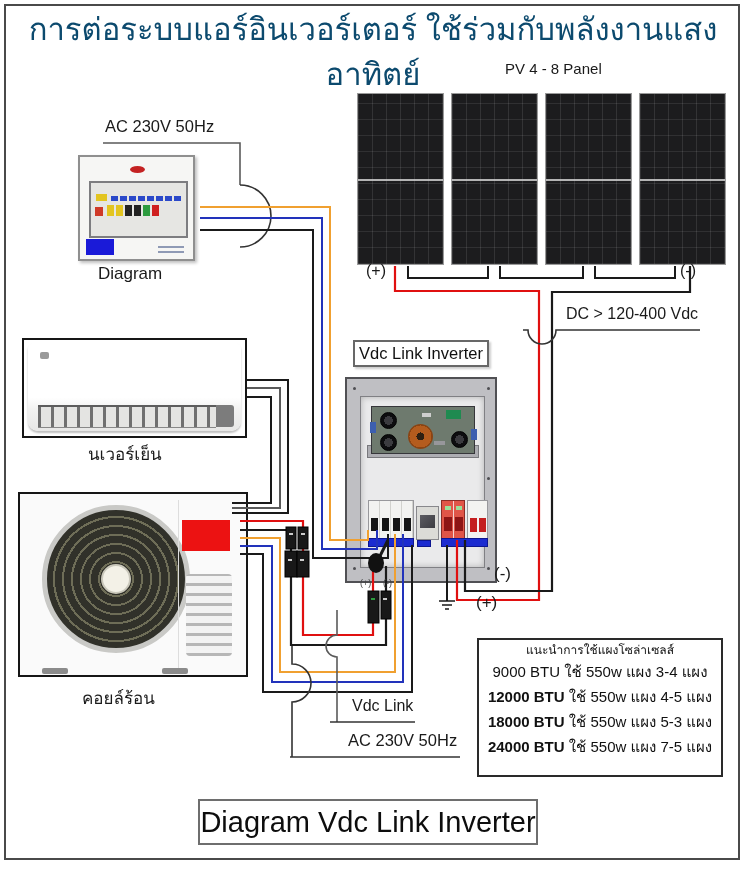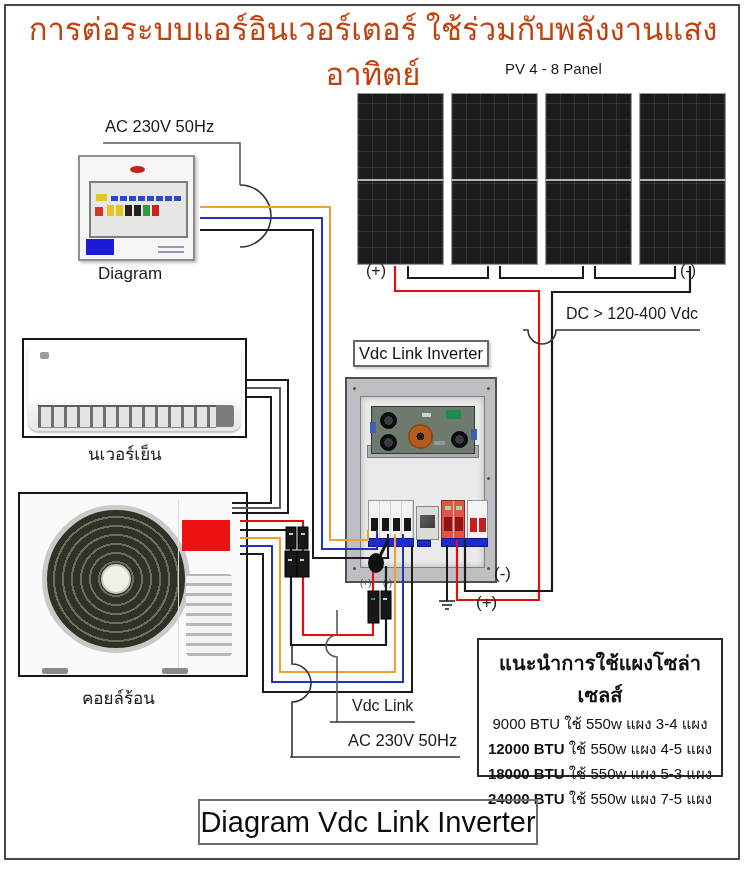--- a/index.html
+++ b/index.html
@@ -4,21 +4,21 @@
 <style>
   html,body{margin:0;padding:0;}
   body{
     width:746px;height:875px;position:relative;background:#ffffff;
     font-family:"Liberation Sans","DejaVu Sans",sans-serif;color:#111;
     overflow:hidden;
   }
   .abs{position:absolute;}
   
   .frame{left:4px;top:4px;width:732px;height:852px;border:2px solid #4a4a4a;}
-  .title{left:20px;top:8px;width:706px;text-align:center;font-size:31px;line-height:1.45;color:#c2410c;}
+  .title{left:20px;top:8px;width:706px;text-align:center;font-size:31px;line-height:1.45;color:#0c4a6e;}
   .lbl{white-space:nowrap;color:#1a1a1a;}
   
   .panel{top:93px;width:87px;height:172px;background:#1c1c1e;border:1px solid #9a9a9a;box-sizing:border-box;
     background-image:
       repeating-linear-gradient(90deg, rgba(255,255,255,0.10) 0 1px, transparent 1px 14px),
       repeating-linear-gradient(0deg, rgba(255,255,255,0.09) 0 1px, transparent 1px 16px);
   }
   .panel .mid{position:absolute;left:0;top:50%;width:100%;height:2px;background:#cfcfcf;opacity:.85;}
   
   .consumer-box{left:78px;top:155px;width:117px;height:106px;background:#f6f6f4;border:2px solid #8f8f8f;box-sizing:border-box;box-shadow:2px 2px 3px rgba(0,0,0,0.25);}
@@ -73,21 +73,21 @@
   .meter i{position:absolute;left:3px;top:8px;width:15px;height:13px;background:linear-gradient(135deg,#5c5c62,#3c3c42);}
   .spd{left:94px;top:121px;width:24px;height:42px;background:#e05548;border:1px solid #8c2c26;box-sizing:border-box;}
   .spd .win{position:absolute;top:5px;width:6px;height:4px;background:#9adf9a;}
   .spd i{position:absolute;top:16px;width:8px;height:14px;background:#8d1515;}
   .spd .split{position:absolute;left:11px;top:0;width:1px;height:100%;background:#f3d5d2;}
   .dcbrk{left:120px;top:121px;width:21px;height:42px;background:#f3f3f1;border:1px solid #98989c;box-sizing:border-box;}
   .dcbrk i{position:absolute;top:17px;width:7px;height:14px;background:#c41f1f;}
   .bluestrip{top:159px;height:9px;background:#1b2bd0;border:1px solid #0d1690;box-sizing:border-box;}
   
   .info-table{left:477px;top:638px;width:246px;height:139px;border:2px solid #2a2a2a;box-sizing:border-box;background:#fff;text-align:center;}
-  .info-title{font-size:20px;font-weight:bold;margin-top:7px;}
+  .info-title{font-size:12px;font-weight:normal;}
   .info-row{font-size:15px;line-height:25px;}
   
   .footer-box{left:198px;top:799px;width:340px;height:46px;border:2px solid #6e6e6e;box-sizing:border-box;
      display:flex;align-items:center;justify-content:center;font-size:29px;color:#0d0d0d;}
   svg.wires{left:0;top:0;z-index:5;pointer-events:none;}
   svg.wires path{fill:none;}
   .over{z-index:6;}
 </style>
 </head>
 <body>

